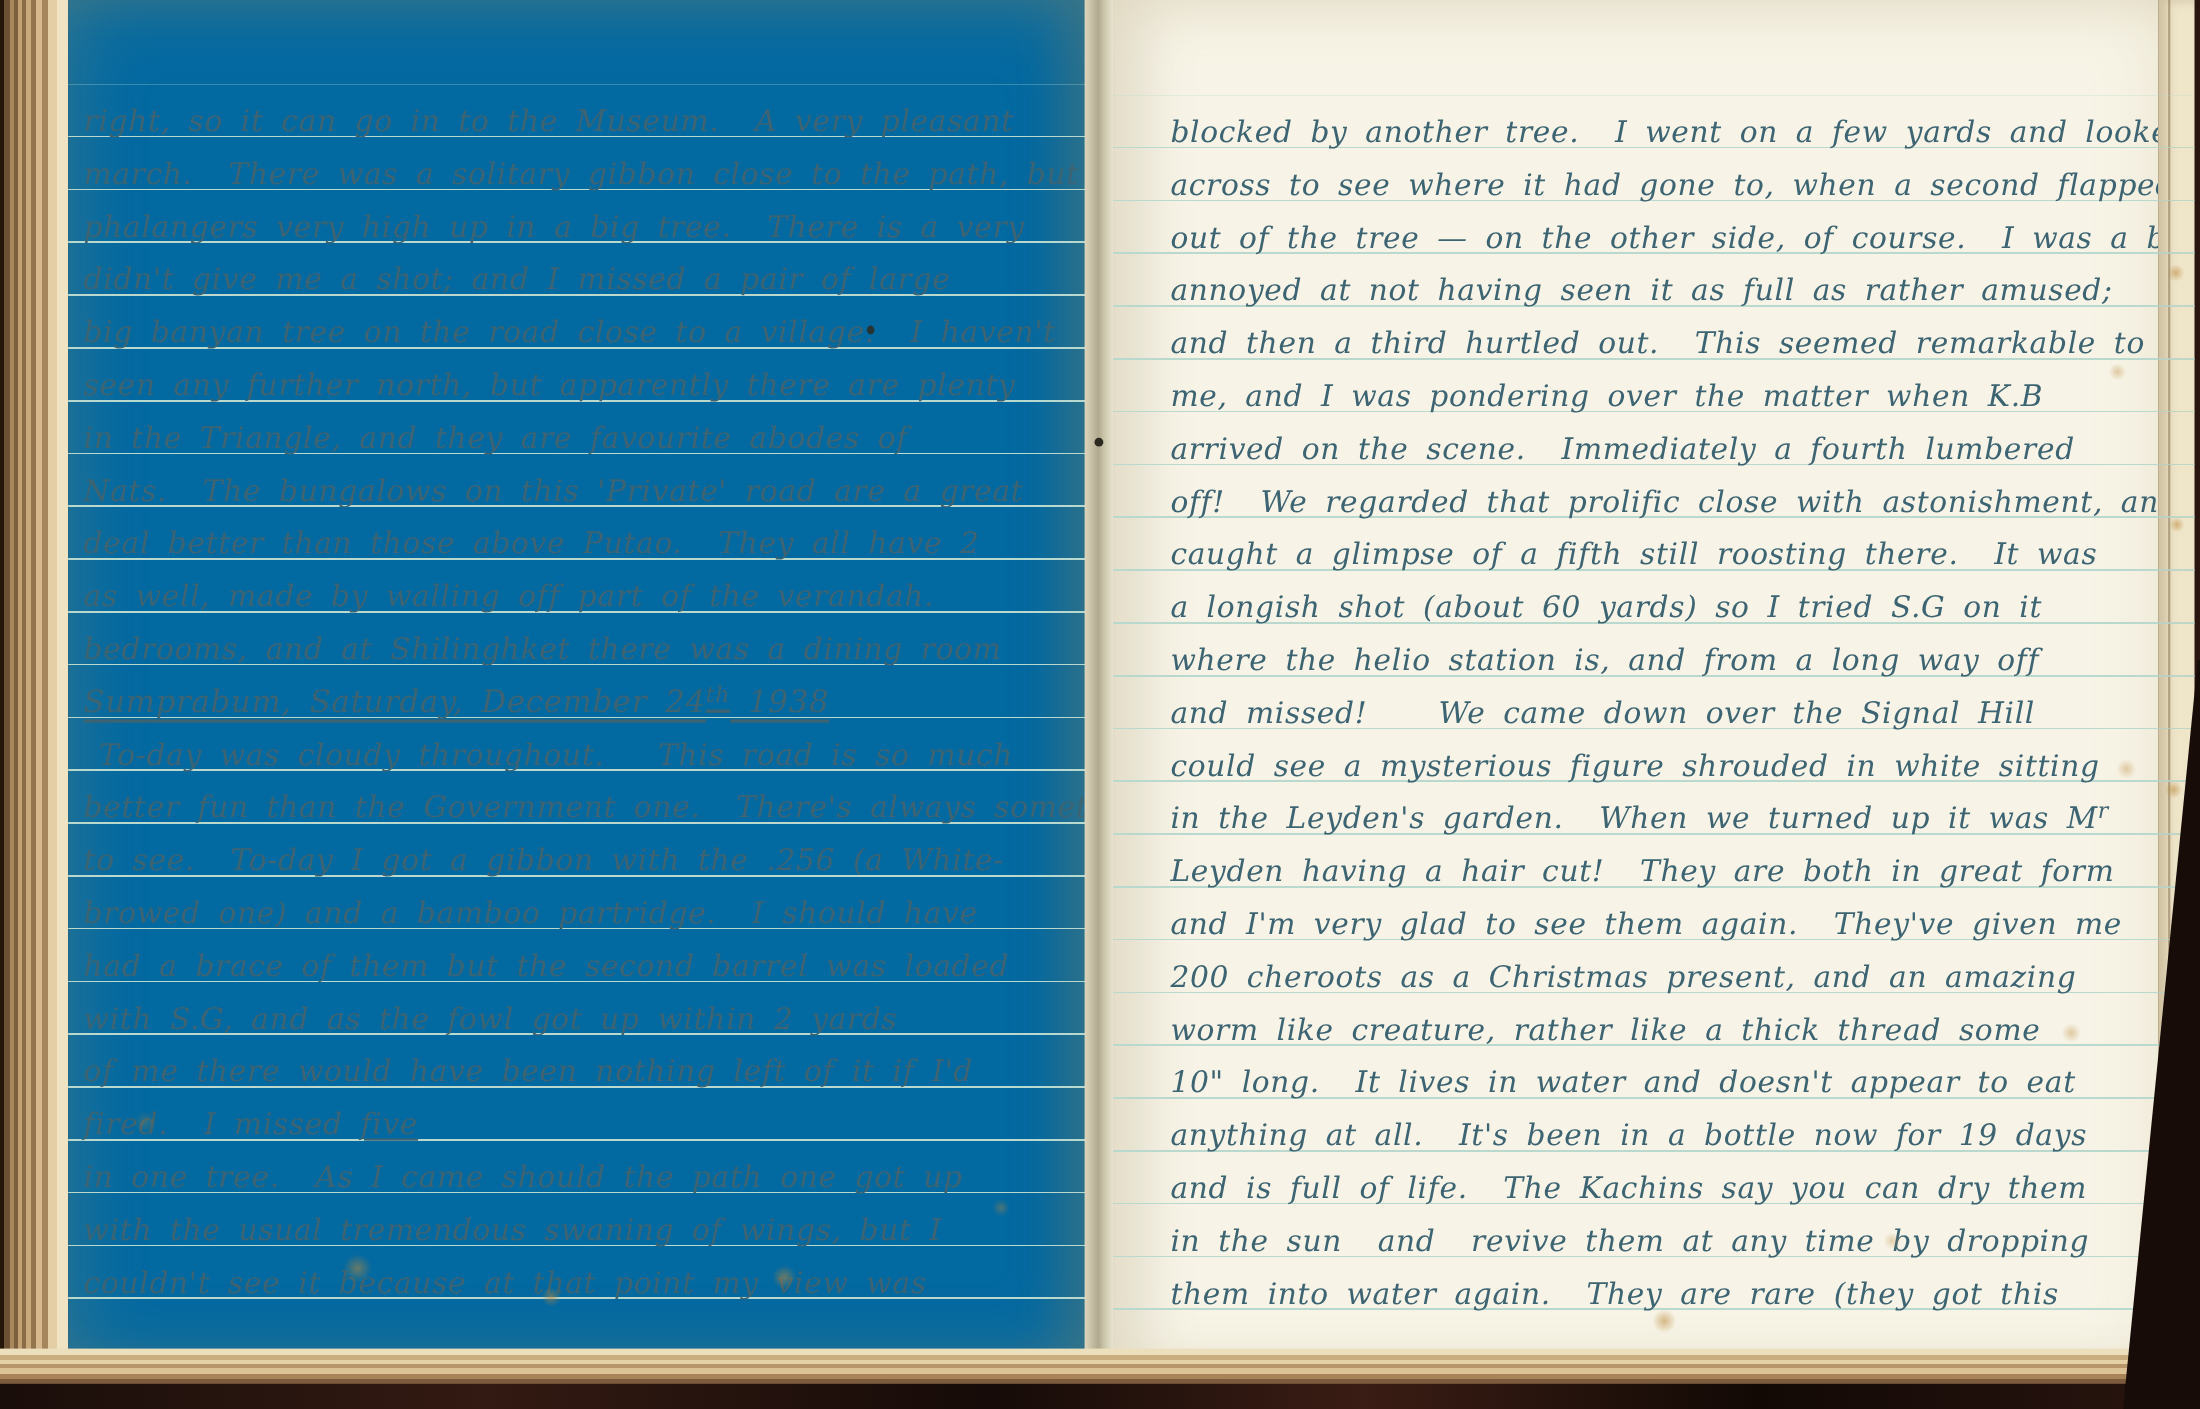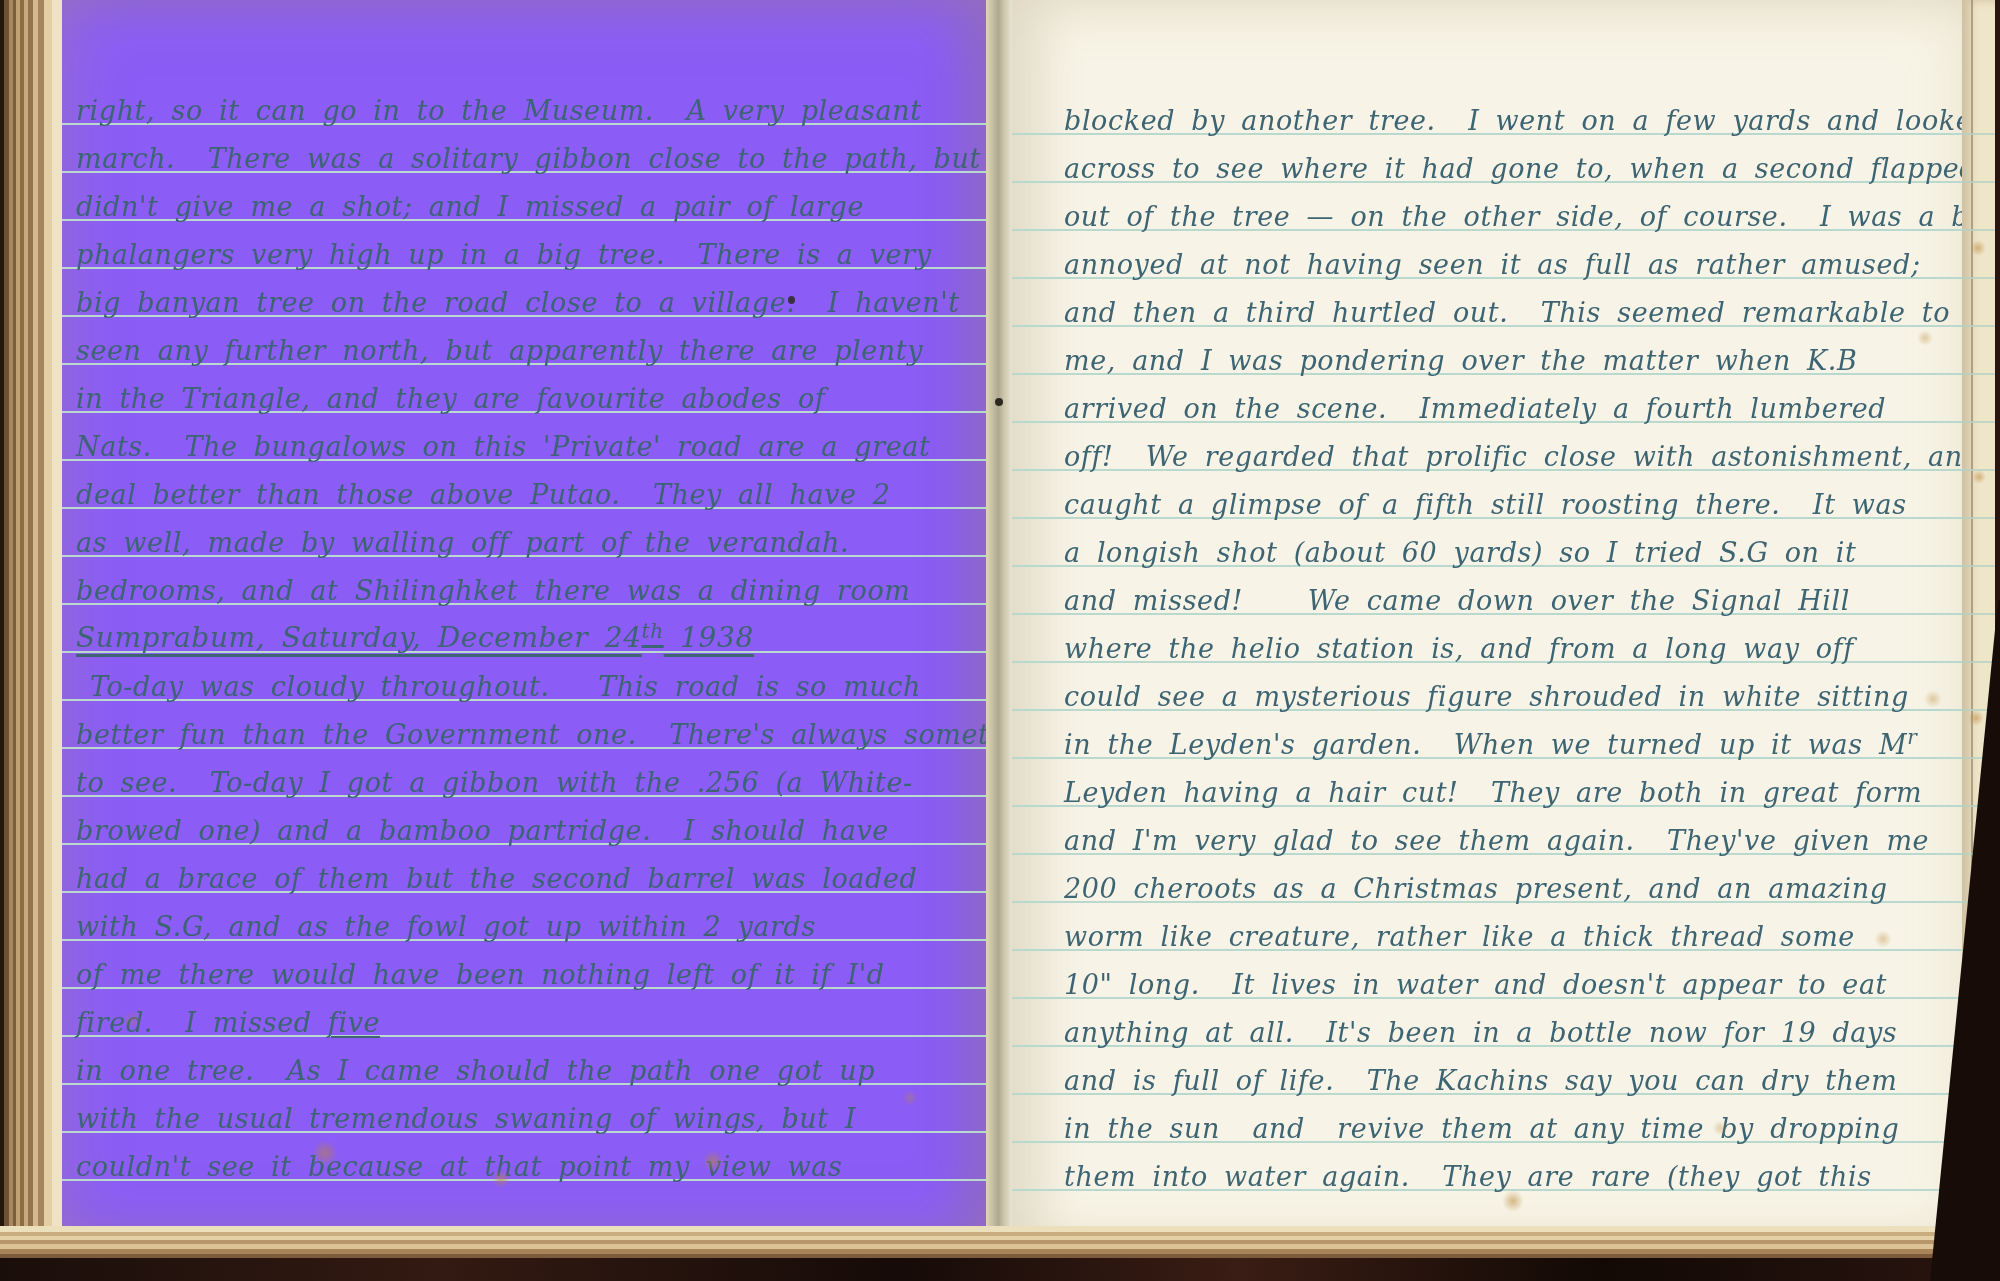--- a/index.html
+++ b/index.html
@@ -14,21 +14,21 @@
   .edge-left{
     position:absolute;left:0;top:0;width:62px;height:1252px;
     background:
       linear-gradient(90deg,#241709 0 4px,#6d5134 4px 9px,#a9885c 9px 13px,#7c5f3e 13px 16px,
         #c2a273 16px 20px,#8a6c47 20px 24px,#caa97d 24px 28px,#93744d 28px 33px,
         #d5b88c 33px 38px,#a5855b 38px 44px,#e3ceA5 44px 52px,#eFe3c4 52px 62px);
   }
   
   .page-left{
     position:absolute;left:62px;top:0;width:926px;height:1240px;
-    background:#8b5cf6;
+    background:#0369a1;
     box-shadow:inset 0 0 70px rgba(190,160,100,.28), inset -26px 0 40px rgba(120,110,80,.18);
   }
   
   .page-right{
     position:absolute;left:1012px;top:0;width:950px;height:1248px;
     background:#f7f4e7;
     box-shadow:inset 0 0 60px rgba(200,175,115,.20), inset 30px 0 46px rgba(140,130,100,.16);
   }
   
   .gutter{
@@ -87,22 +87,22 @@
 <body>
 
 <div class="book">
 
   <div class="edge-left"></div>
 
   <div class="page-left">
     <div class="jlines jlines-left" id="left-lines">
         <div class="jline"><span>right, so it can go in to the Museum.  A very pleasant</span></div>
         <div class="jline"><span>march.  There was a solitary gibbon close to the path, but he</span></div>
+        <div class="jline"><span>phalangers very high up in a big tree.  There is a very</span></div>
         <div class="jline"><span>didn't give me a shot; and I missed a pair of large</span></div>
-        <div class="jline"><span>phalangers very high up in a big tree.  There is a very</span></div>
         <div class="jline"><span>big banyan tree on the road close to a village.  I haven't</span></div>
         <div class="jline"><span>seen any further north, but apparently there are plenty</span></div>
         <div class="jline"><span>in the Triangle, and they are favourite abodes of</span></div>
         <div class="jline"><span>Nats.  The bungalows on this 'Private' road are a great</span></div>
         <div class="jline"><span>deal better than those above Putao.  They all have 2</span></div>
         <div class="jline"><span>as well, made by walling off part of the verandah.</span></div>
         <div class="jline"><span>bedrooms, and at Shilinghket there was a dining room</span></div>
         <div class="jline heading"><span>Sumprabum, Saturday, December 24</span><span class="sup">th</span><span> 1938</span></div>
         <div class="jline" style="padding-left: 28px;"><span>To-day was cloudy throughout.   This road is so much</span></div>
         <div class="jline"><span>better fun than the Government one.  There's always something</span></div>
@@ -133,22 +133,22 @@
         <div class="jline"><span>blocked by another tree.  I went on a few yards and looked</span></div>
         <div class="jline"><span>across to see where it had gone to, when a second flapped</span></div>
         <div class="jline"><span>out of the tree — on the other side, of course.  I was a bit</span></div>
         <div class="jline"><span>annoyed at not having seen it as full as rather amused;</span></div>
         <div class="jline"><span>and then a third hurtled out.  This seemed remarkable to</span></div>
         <div class="jline"><span>me, and I was pondering over the matter when K.B</span></div>
         <div class="jline"><span>arrived on the scene.  Immediately a fourth lumbered</span></div>
         <div class="jline"><span>off!  We regarded that prolific close with astonishment, and</span></div>
         <div class="jline"><span>caught a glimpse of a fifth still roosting there.  It was</span></div>
         <div class="jline"><span>a longish shot (about 60 yards) so I tried S.G on it</span></div>
+        <div class="jline"><span>where the helio station is, and from a long way off</span></div>
         <div class="jline"><span>and missed!    We came down over the Signal Hill</span></div>
-        <div class="jline"><span>where the helio station is, and from a long way off</span></div>
         <div class="jline"><span>could see a mysterious figure shrouded in white sitting</span></div>
         <div class="jline"><span>in the Leyden's garden.  When we turned up it was M</span><span class="sup">r</span></div>
         <div class="jline"><span>Leyden having a hair cut!  They are both in great form</span></div>
         <div class="jline"><span>and I'm very glad to see them again.  They've given me</span></div>
         <div class="jline"><span>200 cheroots as a Christmas present, and an amazing</span></div>
         <div class="jline"><span>worm like creature, rather like a thick thread some</span></div>
         <div class="jline"><span>10" long.  It lives in water and doesn't appear to eat</span></div>
         <div class="jline"><span>anything at all.  It's been in a bottle now for 19 days</span></div>
         <div class="jline"><span>and is full of life.  The Kachins say you can dry them</span></div>
         <div class="jline"><span>in the sun  and  revive them at any time by dropping</span></div>

